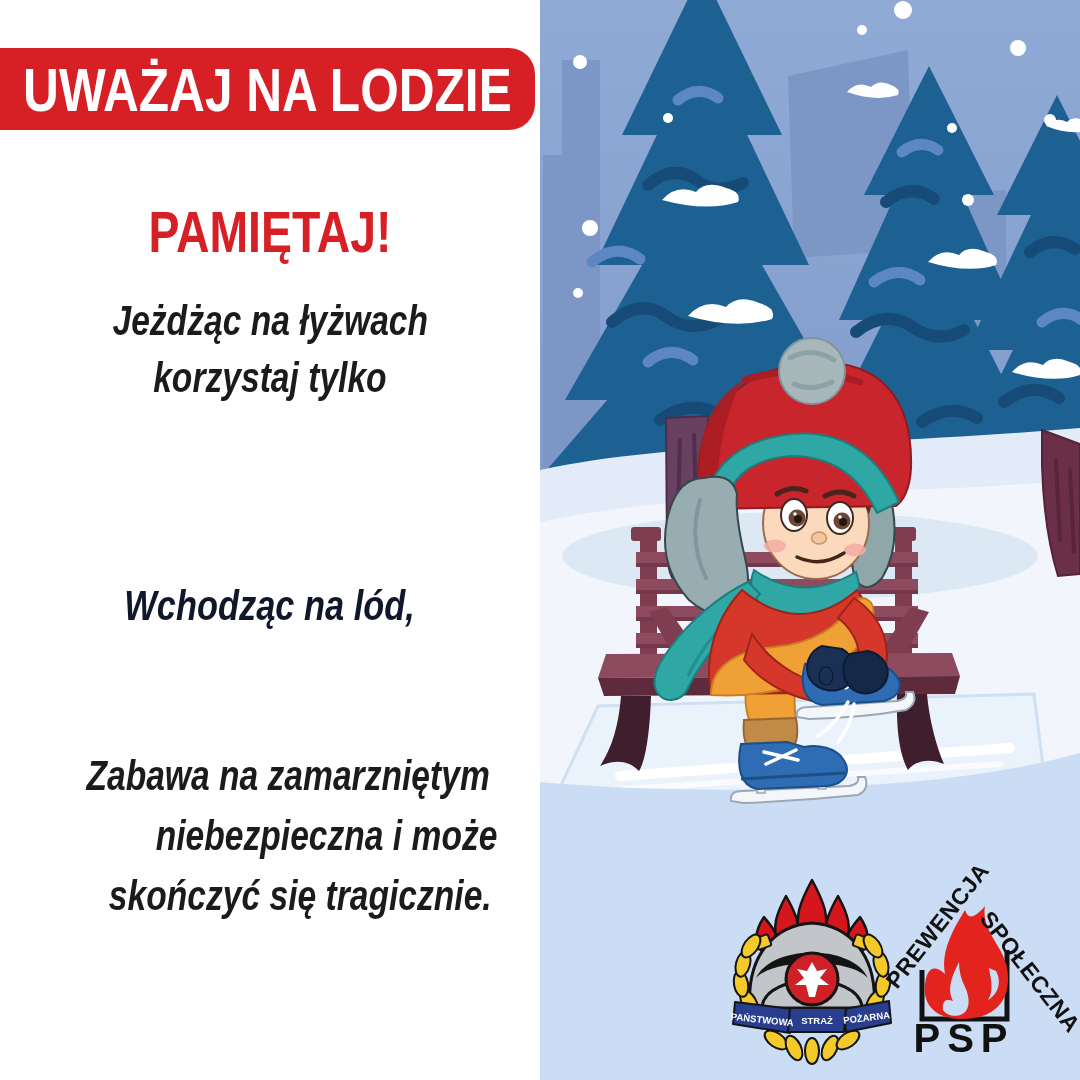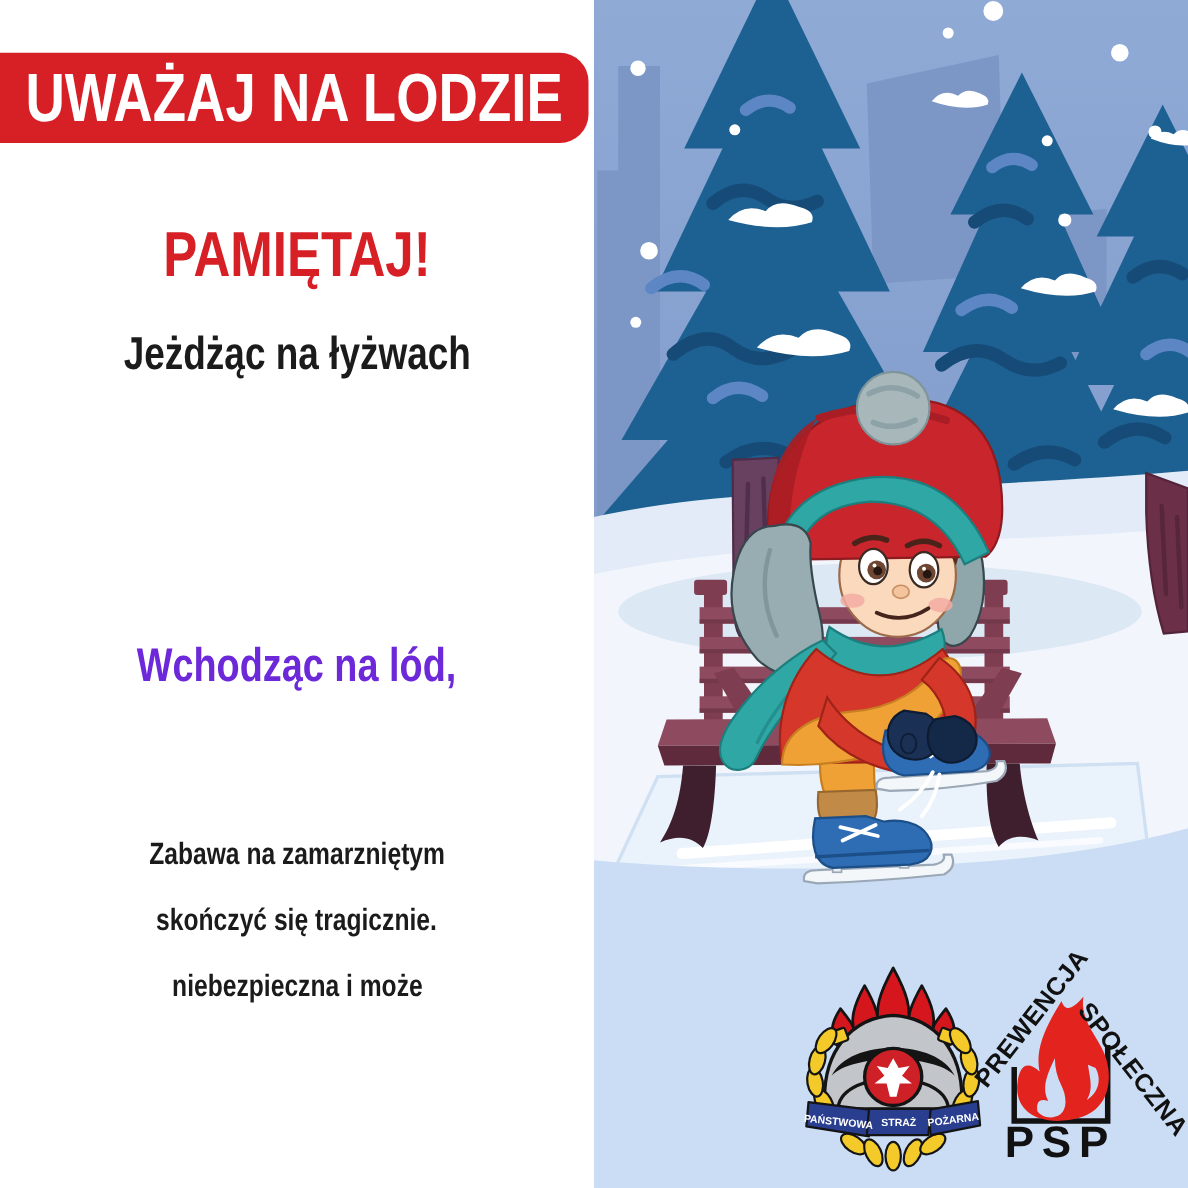--- a/index.html
+++ b/index.html
@@ -7,52 +7,53 @@
         font-family:"Liberation Sans",sans-serif;}
   .left-panel{position:absolute;left:0;top:0;width:540px;height:817px;background:#ffffff;}
   .banner{position:absolute;left:0;top:48px;width:535px;height:82px;background:#d71f26;
           border-radius:0 26px 26px 0;display:flex;align-items:center;justify-content:center;}
   .banner-text{color:#ffffff;font-weight:bold;font-size:62px;white-space:nowrap;
           transform:scaleX(.8);letter-spacing:0;}
   .heading{position:absolute;left:0;top:206px;width:540px;text-align:center;color:#d71f26;
           font-weight:bold;font-size:58px;line-height:52px;}
   .squeeze{display:inline-block;transform:scaleX(.8);transform-origin:50% 50%;white-space:nowrap;}
   .para{position:absolute;left:0;width:540px;text-align:center;font-weight:bold;color:#1b1b1b;}
-  .para .line{display:block;}
+  .para .line{display:block;font-style:italic;}
   .p1{top:292px;font-size:42px;line-height:57px;}
-  .warn{top:576px;font-size:43px;line-height:58px;color:#6d28d9;}
-  .p2{top:746px;font-size:28px;line-height:60px;}
+  .warn{top:576px;font-size:43px;line-height:58px;color:#0f172a;}
+  .p2{top:746px;font-size:42px;line-height:60px;text-align:right;}
   .illustration{position:absolute;left:540px;top:0;width:540px;height:1080px;}
 </style>
 </head>
 <body>
 
 <div class="page">
 
   <div class="left-panel">
     <div class="banner">
       <span class="banner-text">UWAŻAJ NA LODZIE</span>
     </div>
 
     <div class="heading">
       <span class="squeeze">PAMIĘTAJ!</span>
     </div>
 
     <div class="para p1">
       <span class="line"><span class="squeeze">Jeżdżąc na łyżwach</span></span>
+      <span class="line"><span class="squeeze">korzystaj tylko</span></span>
     </div>
 
     <div class="para warn">
       <span class="line"><span class="squeeze">Wchodząc na lód,</span></span>
     </div>
 
     <div class="para p2">
       <span class="line"><span class="squeeze">Zabawa na zamarzniętym</span></span>
+      <span class="line"><span class="squeeze">niebezpieczna i może</span></span>
       <span class="line"><span class="squeeze">skończyć się tragicznie.</span></span>
-      <span class="line"><span class="squeeze">niebezpieczna i może</span></span>
     </div>
   </div>
 
   <svg class="illustration" viewBox="540 0 540 1080" width="540" height="1080" xmlns="http://www.w3.org/2000/svg">
     <defs>
       <linearGradient id="sky" x1="0" y1="0" x2="0" y2="1">
         <stop offset="0" stop-color="#90aad6"></stop>
         <stop offset="1" stop-color="#7e99c9"></stop>
       </linearGradient>
     </defs>

